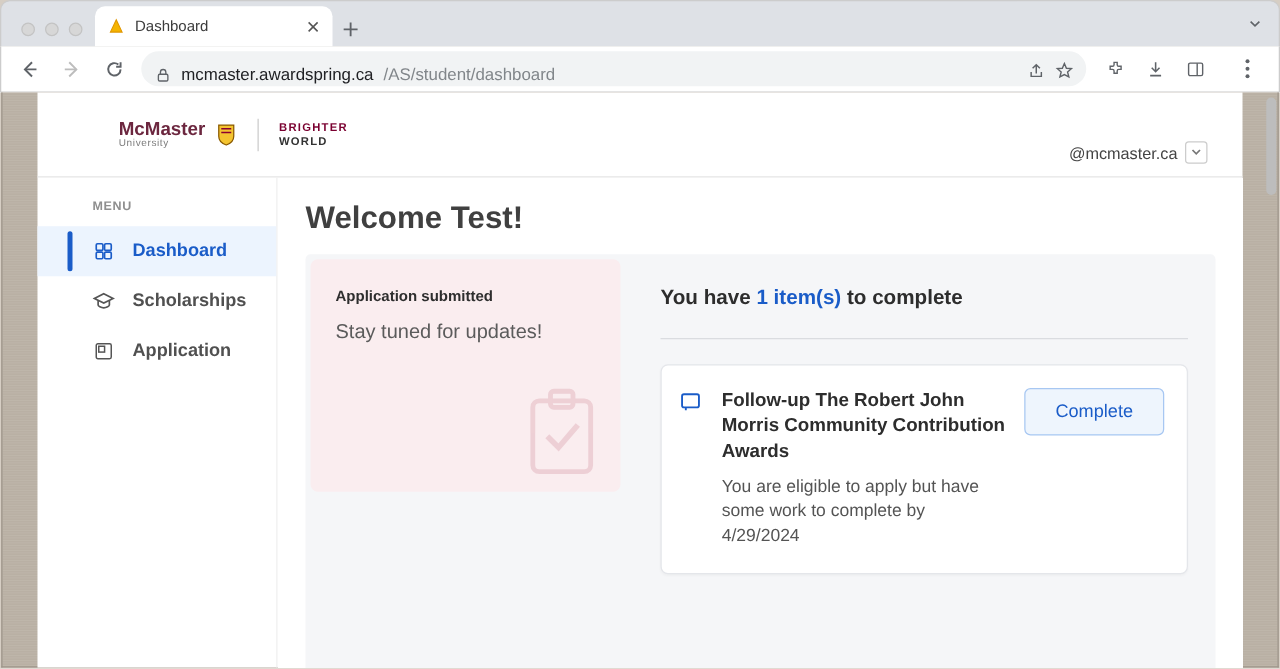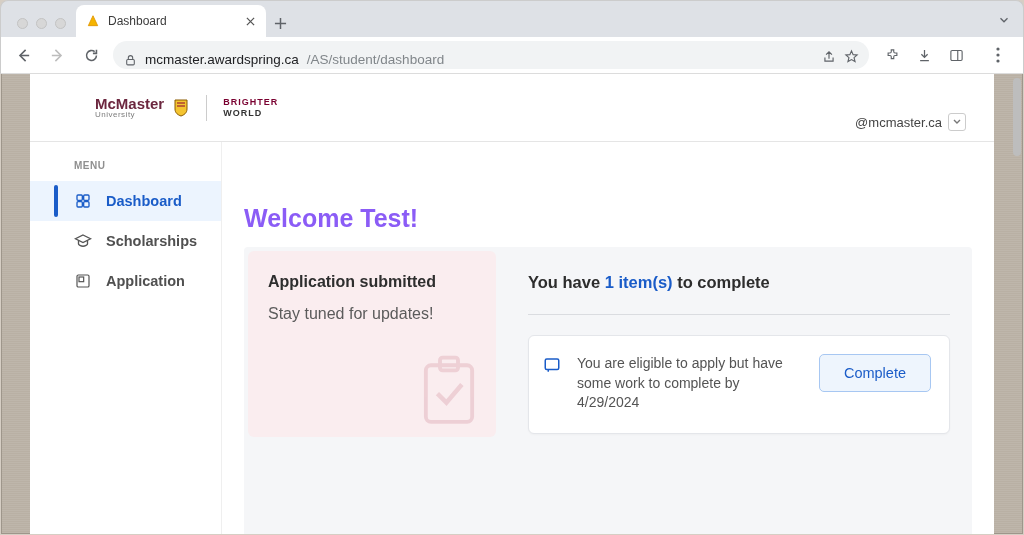--- a/index.html
+++ b/index.html
@@ -48,24 +48,24 @@
 
     .app-body { display:flex; height: calc(100% - 68px); }
     .sidebar { width: 192px; border-right: 1px solid #efefef; padding-top: 10px; }
     .menu-label { font-size: 10px; font-weight: 700; color:#8f8f8f; letter-spacing: 0.5px; padding: 8px 0 10px 44px; }
     .side-item { display:flex; align-items:center; gap: 14px; padding: 0 0 0 44px; height: 40px; font-size: 14.5px; font-weight: 700; color:#505050; position:relative; }
     .side-item.active { background:#ecf4fe; color:#1a5cc8; }
     .side-item.active::before { content:""; position:absolute; left:0; top:0; bottom:0; width:4px; background:#1a5cc8; border-radius: 2px; margin: 4px 0 4px 24px; }
     .side-item .icn { width:18px; display:flex; align-items:center; justify-content:center; }
 
     .main { flex:1; padding: 18px 22px 0 22px; background:#fff; overflow:auto; }
-    .welcome { color:#8b5cf6; font-size: 25px; font-weight: 800; margin-bottom: 14px; margin-top: 44px; }
+    .welcome { color:#404040; font-size: 25px; font-weight: 800; margin-bottom: 14px; }
     .panels { background:#f5f6f8; border-radius: 4px; padding: 0; display:flex; gap: 0; min-height: 340px; }
     .card-submitted { width: 248px; background:#faedef; border-radius: 6px; margin: 4px; padding: 22px 20px; position: relative; overflow: hidden; height: 186px; }
-    .card-submitted h3 { font-size: 16px; font-weight: 800; color:#2e2e2e; margin-bottom: 14px; }
+    .card-submitted h3 { font-size: 12px; font-weight: 800; color:#2e2e2e; margin-bottom: 14px; }
     .card-submitted p { font-size: 16px; color:#5b5b5b; }
     .clipboard-bg { position:absolute; right: 16px; bottom: 6px; opacity: 0.35; }
 
     .right-col { flex:1; padding: 26px 22px 10px 28px; }
     .complete-line { font-size: 16.5px; font-weight: 800; color:#2d2d2d; margin-bottom: 22px; }
     .complete-line .count { color:#1a5cc8; }
     .hr { border: none; border-top: 1px solid #dadce0; margin-bottom: 20px; }
     .task-card { background:#fff; border:1px solid #e4e6ea; border-radius: 6px; padding: 18px 18px 20px 14px; display:flex; gap: 14px; align-items:flex-start; box-shadow: 0 1px 2px rgba(0,0,0,0.03); }
     .task-icon { width:20px; padding-top: 2px; color:#1a5cc8; }
     .task-text { flex:1; }
@@ -268,20 +268,21 @@
           <hr class="hr">
 
           <div class="task-card">
             <span class="task-icon">
               <svg width="18" height="18" viewBox="0 0 24 24">
                   <rect x="3" y="4" width="18" height="14" rx="2" fill="none" stroke="#1a5cc8" stroke-width="2"></rect>
                   <path d="M7 18v3" stroke="#1a5cc8" stroke-width="2"></path>
                 </svg>
             </span>
             <div class="task-text">
+              <h4>Follow-up The Robert John Morris Community Contribution Awards</h4>
               <p>You are eligible to apply but have some work to complete by 4/29/2024</p>
             </div>
             <button class="btn-complete">Complete</button>
           </div>
         </div>
       </div>
     </main>
   </div>
 </div>
 

